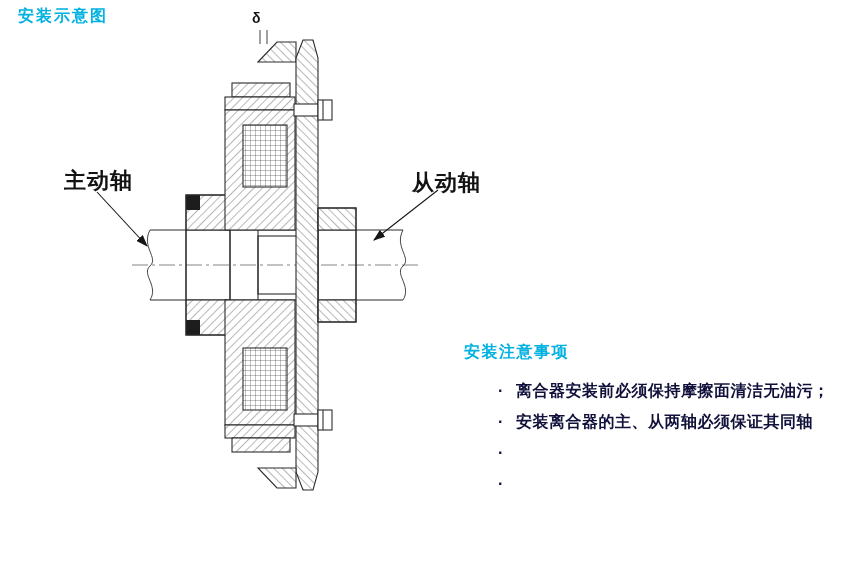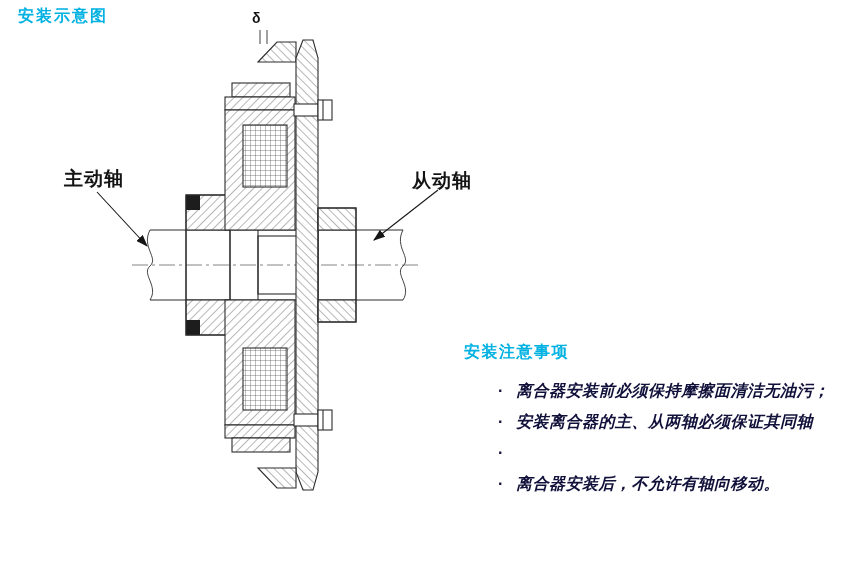--- a/index.html
+++ b/index.html
@@ -10,38 +10,38 @@
     background:var(--bg,#ffffff); overflow:hidden;
   }
   .page-title {
     position:absolute; left:18px; top:6px;
     font-size:16px; font-weight:bold; letter-spacing:2px;
     color:var(--accent,#00b1e1);
   }
   .diagram-svg { position:absolute; left:0; top:0; }
   .diagram-label {
     position:absolute; color:#131313; font-weight:600;
-    font-size:19px; letter-spacing:1px; white-space:nowrap;
+    font-size:22px; letter-spacing:1px; white-space:nowrap;
   }
   .lbl-drive  { left:64px;  top:166px; }
   .lbl-driven { left:412px; top:168px; }
   .lbl-delta  { left:252px; top:10px; font-size:14px; }
   .notes { position:absolute; left:428px; top:342px; width:424px;margin-left:36px; }
   .notes-title {
     font-size:16px; font-weight:bold; letter-spacing:1.5px;
     color:var(--accent,#00b1e1);
   }
   .note-list { margin-top:12px; padding-left:32px; }
   .note-item {
     display:flex; gap:10px;
     font-size:16px; font-weight:bold; letter-spacing:0.5px;
     color:var(--text,#10103a); line-height:31px;
   }
   .bullet { flex:0 0 10px; text-align:center; }
-  .note-line { display:block;font-style:italic; }
+  .note-line { display:block; }
 </style>
 </head>
 <body>
 
 <div class="page">
 
   <div class="page-title">安装示意图</div>
 
   <svg class="diagram-svg" width="865" height="588" viewBox="0 0 865 588">
     <defs>
@@ -153,20 +153,17 @@
           <span class="note-line">安装离合器的主、从两轴必须保证其同轴</span>
         </span>
       </div>
 
       <div class="note-item">
         <span class="bullet">·</span>
       </div>
 
       <div class="note-item">
         <span class="bullet">·</span>
-        <span class="note-lines">
-          <span class="note-line">离合器安装后，不允许有轴向移动。</span>
-        </span>
       </div>
 
     </div>
   </div>
 </div>
 
 </body></html>

